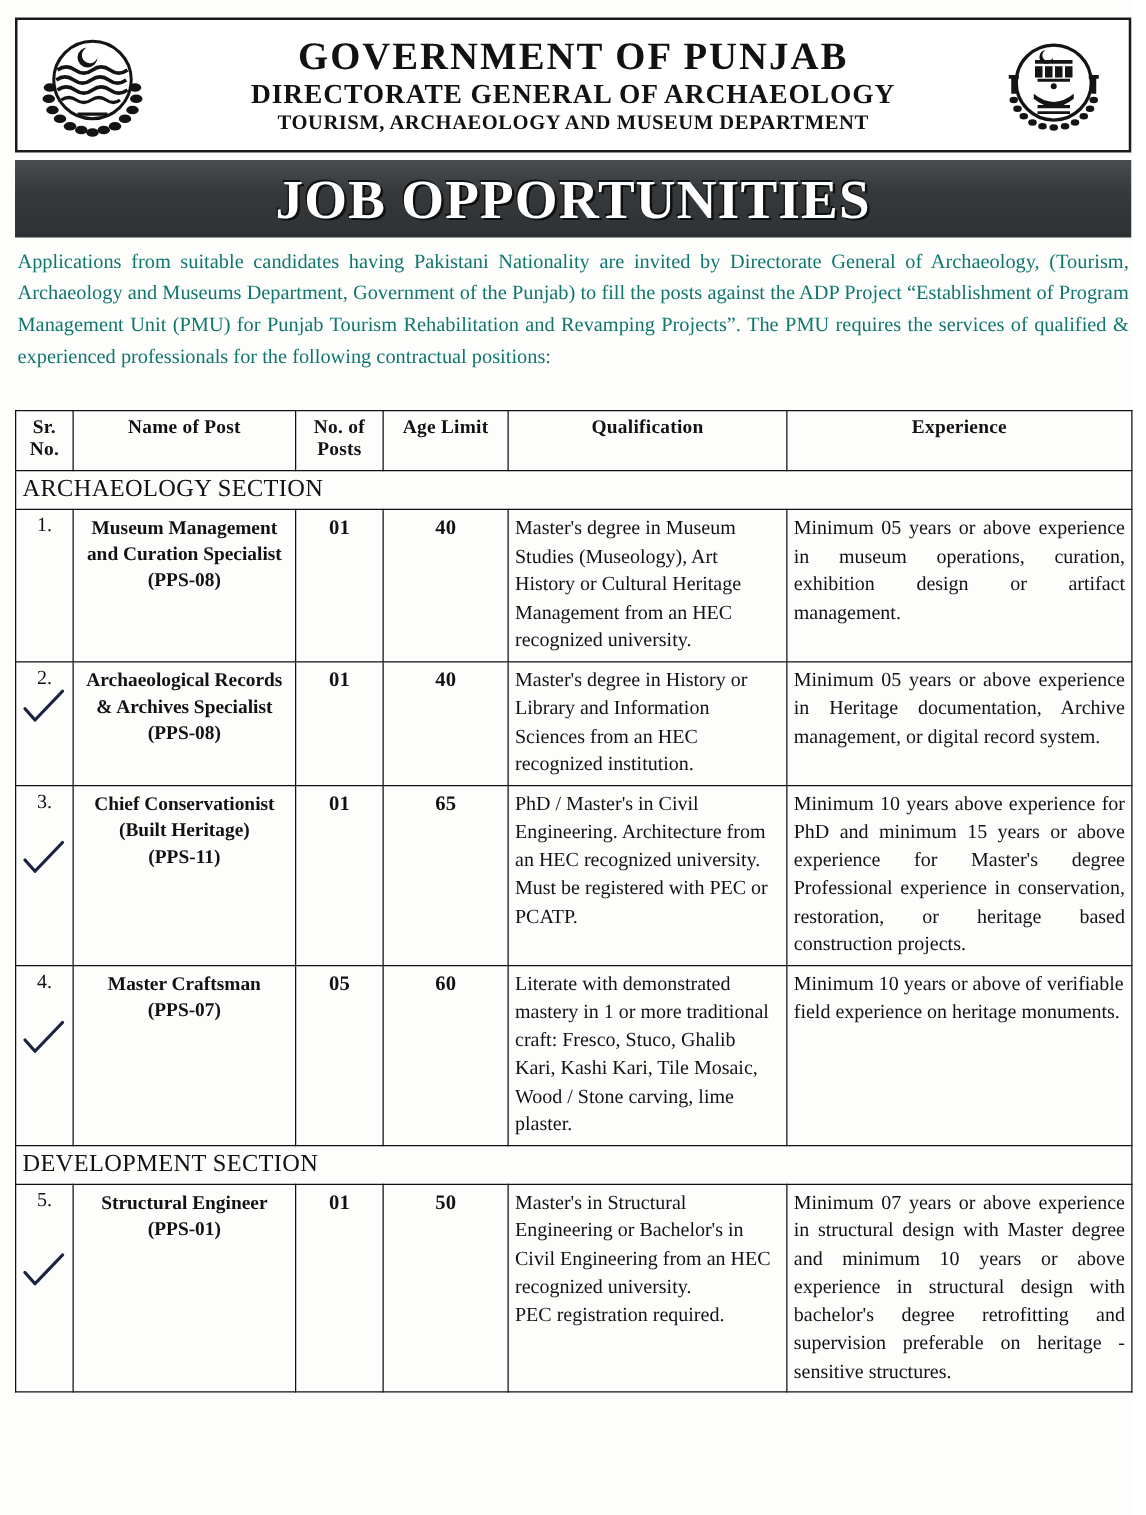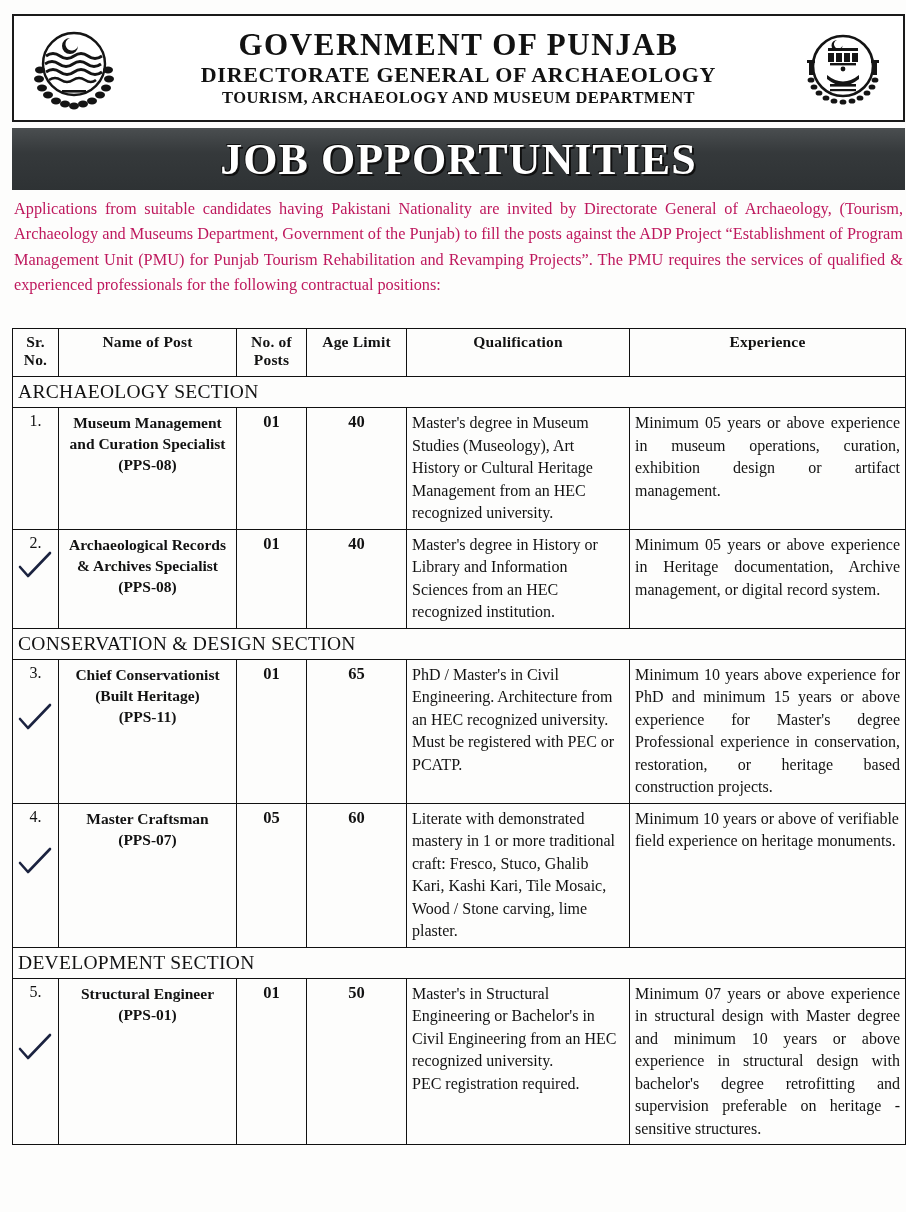--- a/index.html
+++ b/index.html
@@ -93,21 +93,21 @@
   
   .intro {
     position: absolute;
     left: 14px;
     top: 196px;
     width: 889px;
     font-size: 16.3px;
     line-height: 25.4px;
     text-align: justify;
     font-family: "Liberation Serif", "DejaVu Serif", serif;
-    color: #be185d;
+    color: #0f766e;
   }
 
   
   .tbl-wrap {
     position: absolute;
     left: 12px;
     top: 328px;
     width: 893px;
   }
   table.jobs {
@@ -313,23 +313,20 @@
                   <path d="M3 16 L11 25 L33 2" fill="none" stroke="#1b2340" stroke-width="2.6" stroke-linecap="round" stroke-linejoin="round"></path>
                 </svg>
               </span><span class="srnum">2.</span></td>
             <td class="post"><span>Archaeological Records &amp; Archives Specialist</span><br><span class="pps">(PPS-08)</span></td>
             <td class="num">01</td>
             <td class="num">40</td>
             <td class="qual" style="white-space: pre-line;">Master's degree in History or Library and Information Sciences from an HEC recognized institution.</td>
             <td class="exp">Minimum 05 years or above experience in Heritage documentation, Archive management, or digital record system.</td>
           </tr>
           <tr>
-            <td class="section-cell" colspan="6">CONSERVATION &amp; DESIGN SECTION</td>
-          </tr>
-          <tr>
             <td class="sr"><span class="tick">
                 <svg width="40" height="30" viewBox="0 0 40 30">
                   <path d="M3 16 L11 25 L33 2" fill="none" stroke="#1b2340" stroke-width="2.6" stroke-linecap="round" stroke-linejoin="round"></path>
                 </svg>
               </span><span class="srnum">3.</span></td>
             <td class="post"><span>Chief Conservationist (Built Heritage)</span><br><span class="pps">(PPS-11)</span></td>
             <td class="num">01</td>
             <td class="num">65</td>
             <td class="qual" style="white-space: pre-line;">PhD / Master's in Civil Engineering. Architecture from an HEC recognized university. Must be registered with PEC or PCATP.</td>
             <td class="exp">Minimum 10 years above experience for PhD and minimum 15 years or above experience for Master's degree Professional experience in conservation, restoration, or heritage based construction projects.</td>

